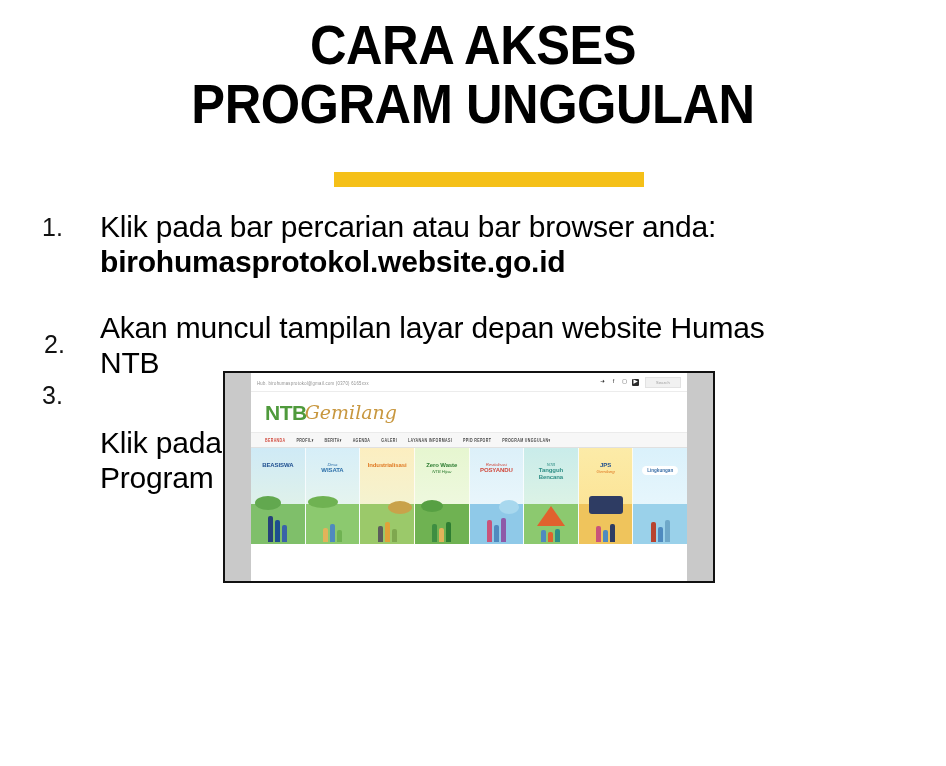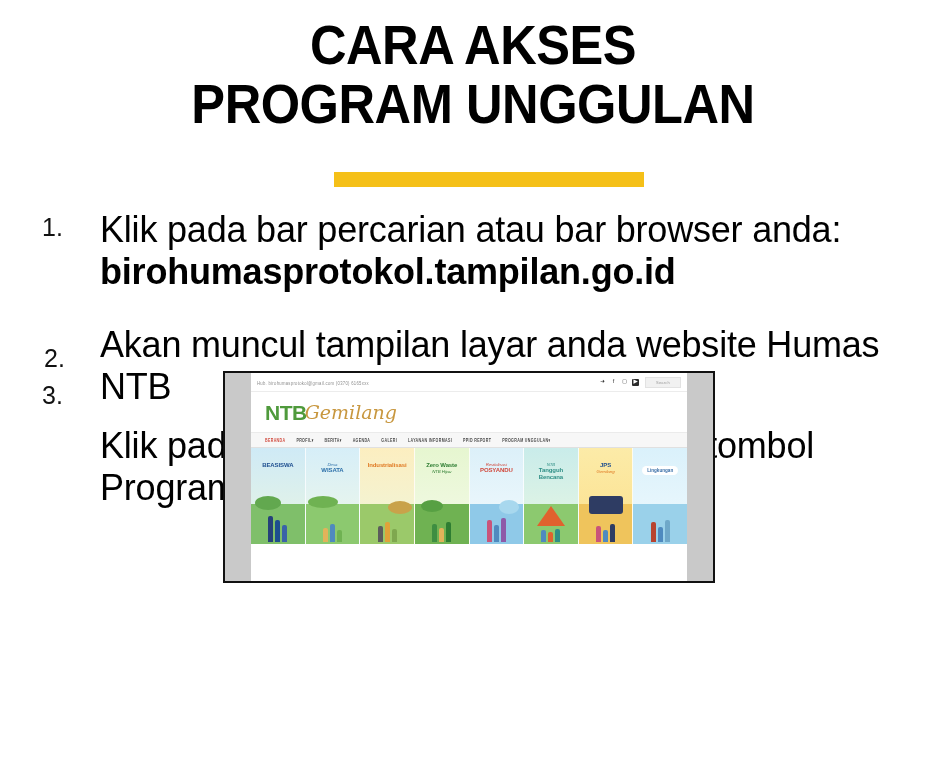--- a/index.html
+++ b/index.html
@@ -51,21 +51,21 @@
     min-height: 10px;
   }
   .step-num {
     position: absolute;
     font-size: 25px;
     line-height: 1;
     color: #111;
     font-weight: normal;
   }
   .step-body {
-    font-size: 36px;
+    font-size: 30px;
     line-height: 1.18;
     color: #000;
     letter-spacing: -0.2px;
   }
   .step-body .ln { display: block; white-space: nowrap; }
   .step-body .bold { font-weight: bold; }
 
   
   #step-1 { }
   #step-1 .step-num { left: 42px; top: 10px; }
@@ -292,28 +292,28 @@
   <span class="title-line">PROGRAM UNGGULAN</span>
 </div>
 <div class="title-rule"></div>
 
 <div class="steps">
 
   <div class="step" id="step-1">
     <span class="step-num">1.</span>
     <div class="step-body">
       <span class="ln">Klik pada bar percarian atau bar browser anda:</span>
-      <span class="ln bold">birohumasprotokol.tampilan.go.id</span>
+      <span class="ln bold">birohumasprotokol.website.go.id</span>
     </div>
   </div>
 
   <div class="step" id="step-2">
     <span class="step-num">2.</span>
     <div class="step-body">
-      <span class="ln">Akan muncul tampilan layar anda website Humas</span>
+      <span class="ln">Akan muncul tampilan layar depan website Humas</span>
       <span class="ln">NTB</span>
     </div>
   </div>
 
 </div>
 
 <div class="step" id="step-3">
   <span class="step-num">3.</span>
   <div class="step-body">
     <span class="ln">Klik pada masing-masing banner atau tombol</span>

